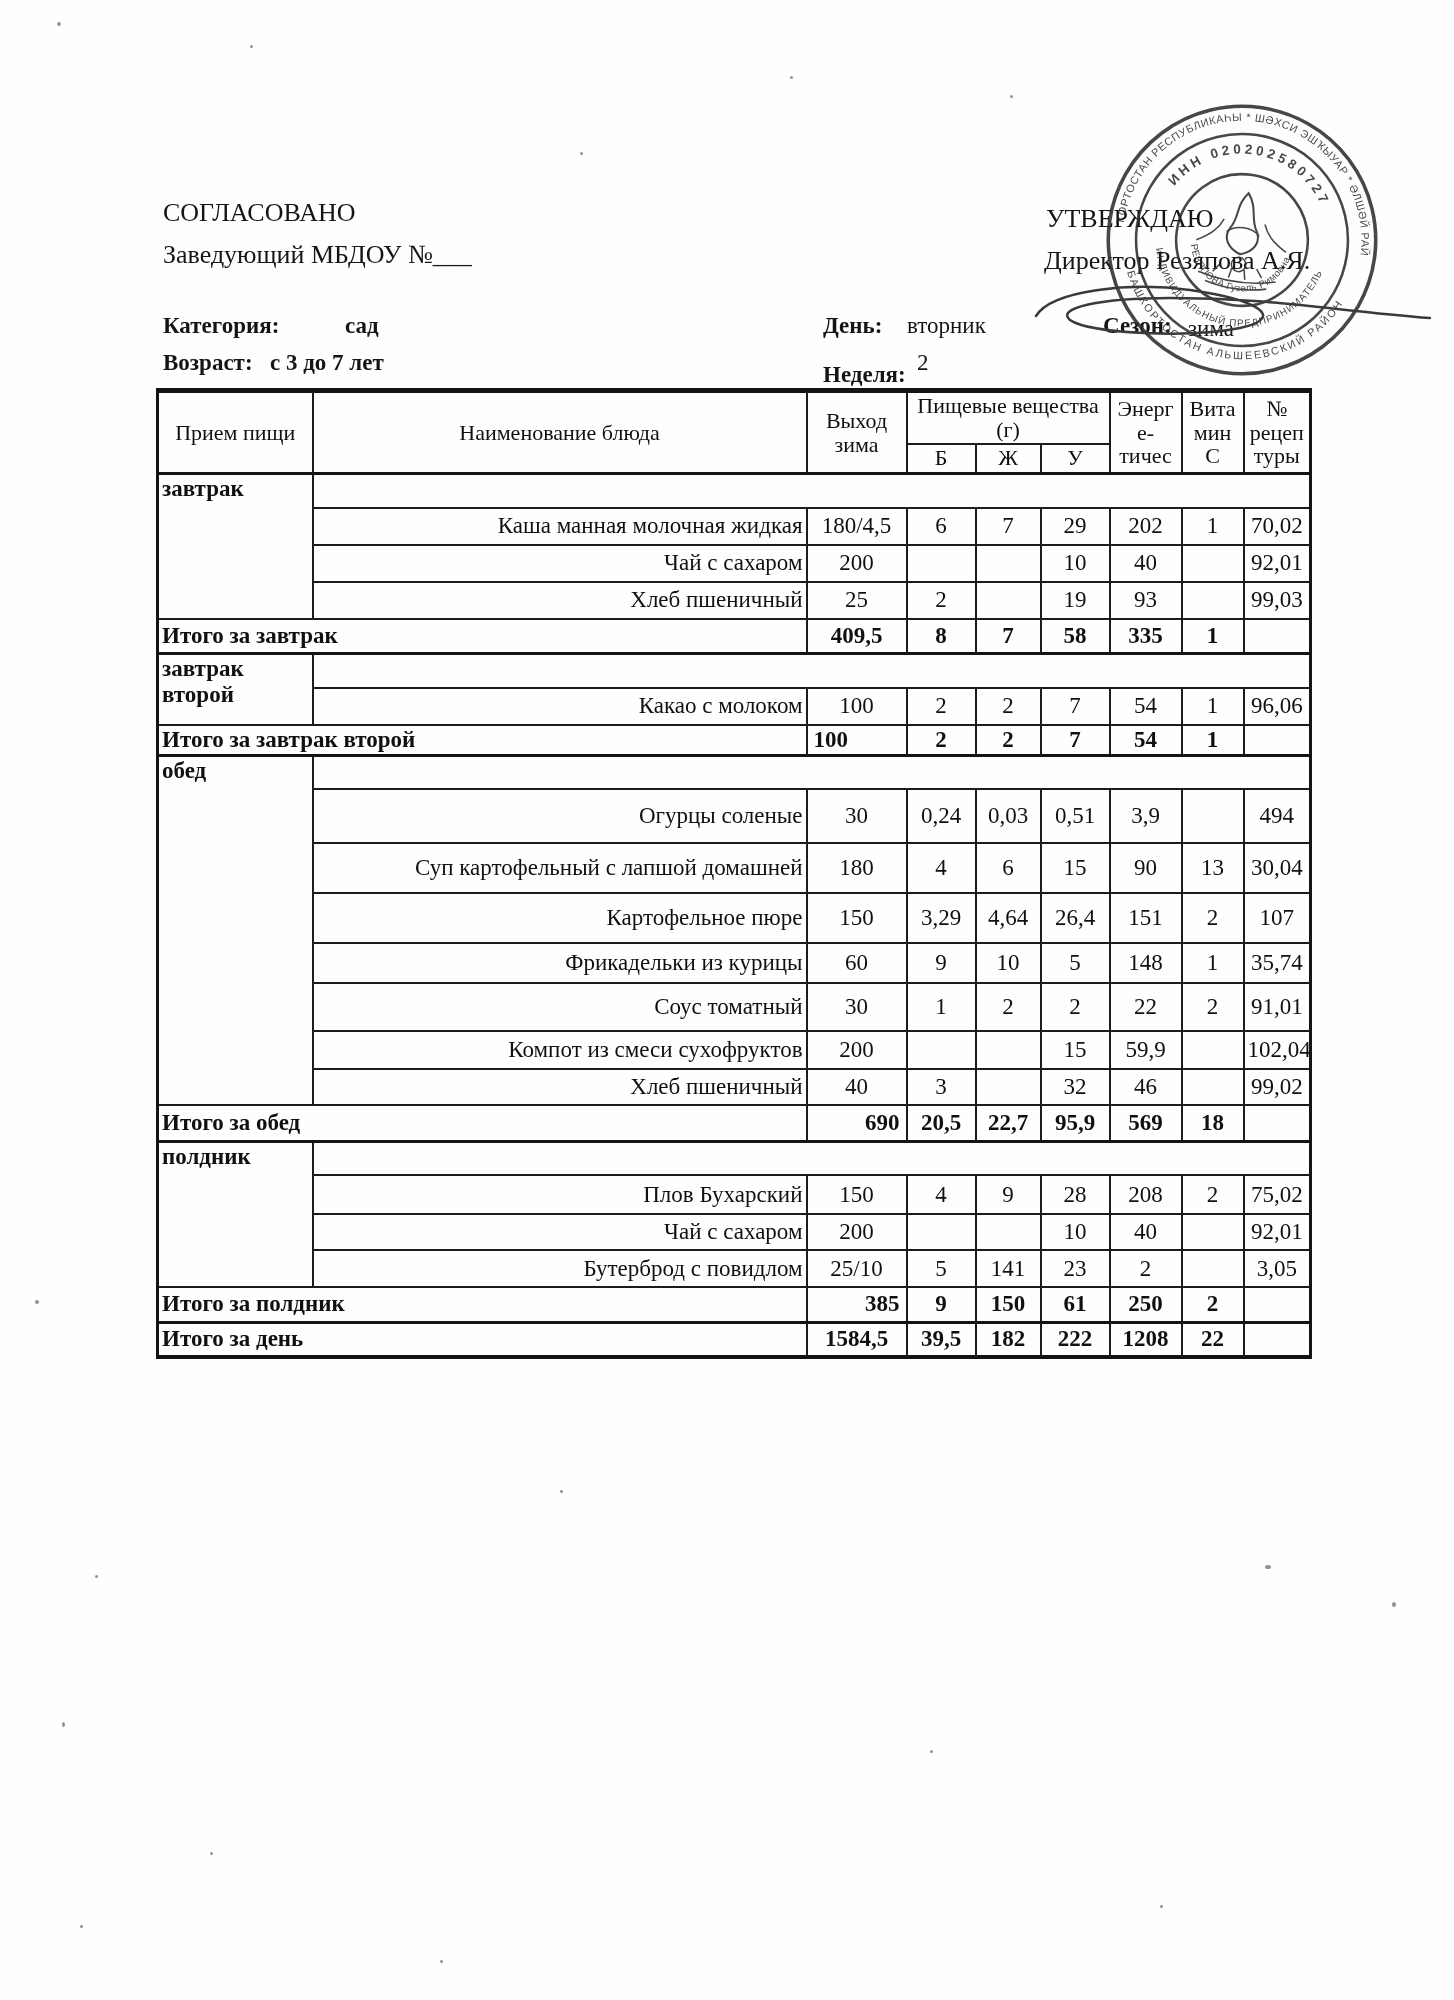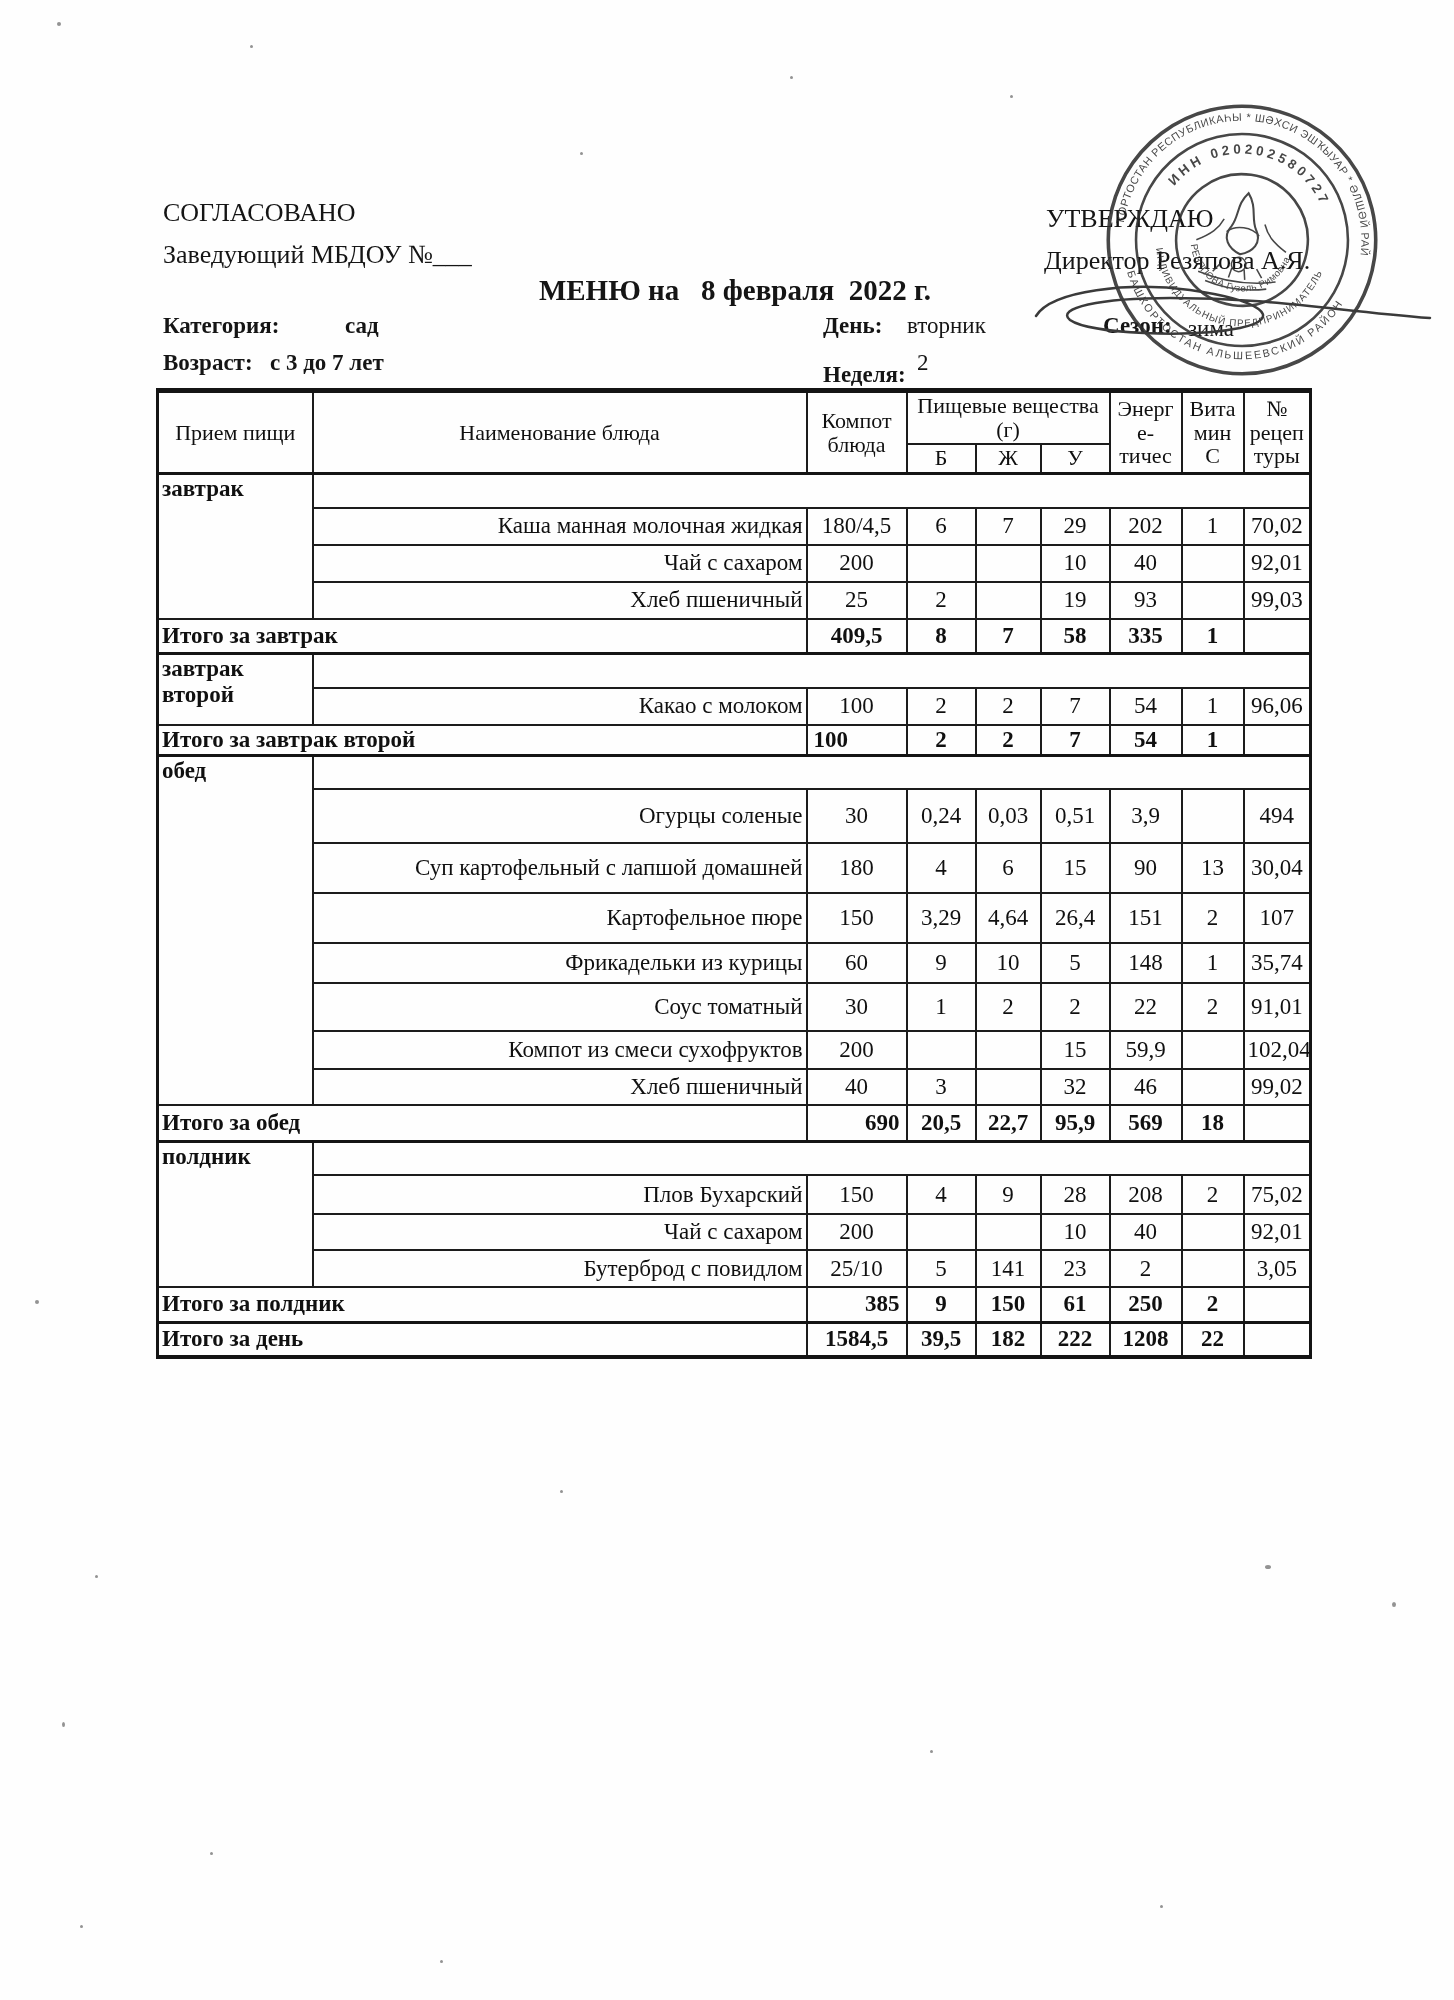--- a/index.html
+++ b/index.html
@@ -67,21 +67,20 @@
 <body>
 
 <div class="page">
 
   <div class="abs h-line" style="left:163px;top:198px;">СОГЛАСОВАНО</div>
   <div class="abs h-line" style="left:163px;top:240px;">Заведующий МБДОУ №___</div>
 
   <div class="abs h-line" style="left:1046px;top:204px;z-index:1;">УТВЕРЖДАЮ</div>
   <div class="abs h-line" style="left:1044px;top:246px;z-index:1;">Директор Резяпова А.Я.</div>
 
-  <div class="abs doc-title" style="left:500px;top:274px;width:470px;">МЕНЮ на   8 февраля  2022 г.</div>
 
   <div class="abs meta-label" style="left:163px;top:313px;">Категория:</div>
   <div class="abs meta-value bold" style="left:345px;top:313px;">сад</div>
   <div class="abs meta-label" style="left:823px;top:313px;">День:</div>
   <div class="abs meta-value" style="left:907px;top:313px;">вторник</div>
   <div class="abs meta-label" style="left:1103px;top:313px;z-index:1;">Сезон:</div>
   <div class="abs meta-value" style="left:1188px;top:316px;z-index:1;">зима</div>
   <div class="abs meta-label" style="left:163px;top:350px;">Возраст:</div>
   <div class="abs meta-value bold" style="left:270px;top:350px;">с 3 до 7 лет</div>
   <div class="abs meta-label" style="left:823px;top:350px;margin-top:12px;">Неделя:</div>
@@ -144,21 +143,21 @@
         <col style="width:65px">
         <col style="width:69px">
       <col style="width:72px">
         <col style="width:62px">
         <col style="width:67px">
     </colgroup>
     <thead>
       <tr class="head-top" style="height:40px;">
         <th rowspan="2">Прием пищи</th>
         <th rowspan="2">Наименование блюда</th>
-        <th rowspan="2">Компот блюда</th>
+        <th rowspan="2">Выход зима</th>
         <th colspan="3">Пищевые вещества (г)</th>
         <th rowspan="2">Энерг е- тичес</th>
         <th rowspan="2">Вита мин С</th>
         <th rowspan="2">№ рецеп туры</th>
       </tr>
       <tr style="height:30px;">
         <th>Б</th>
         <th>Ж</th>
         <th>У</th>
       </tr>

